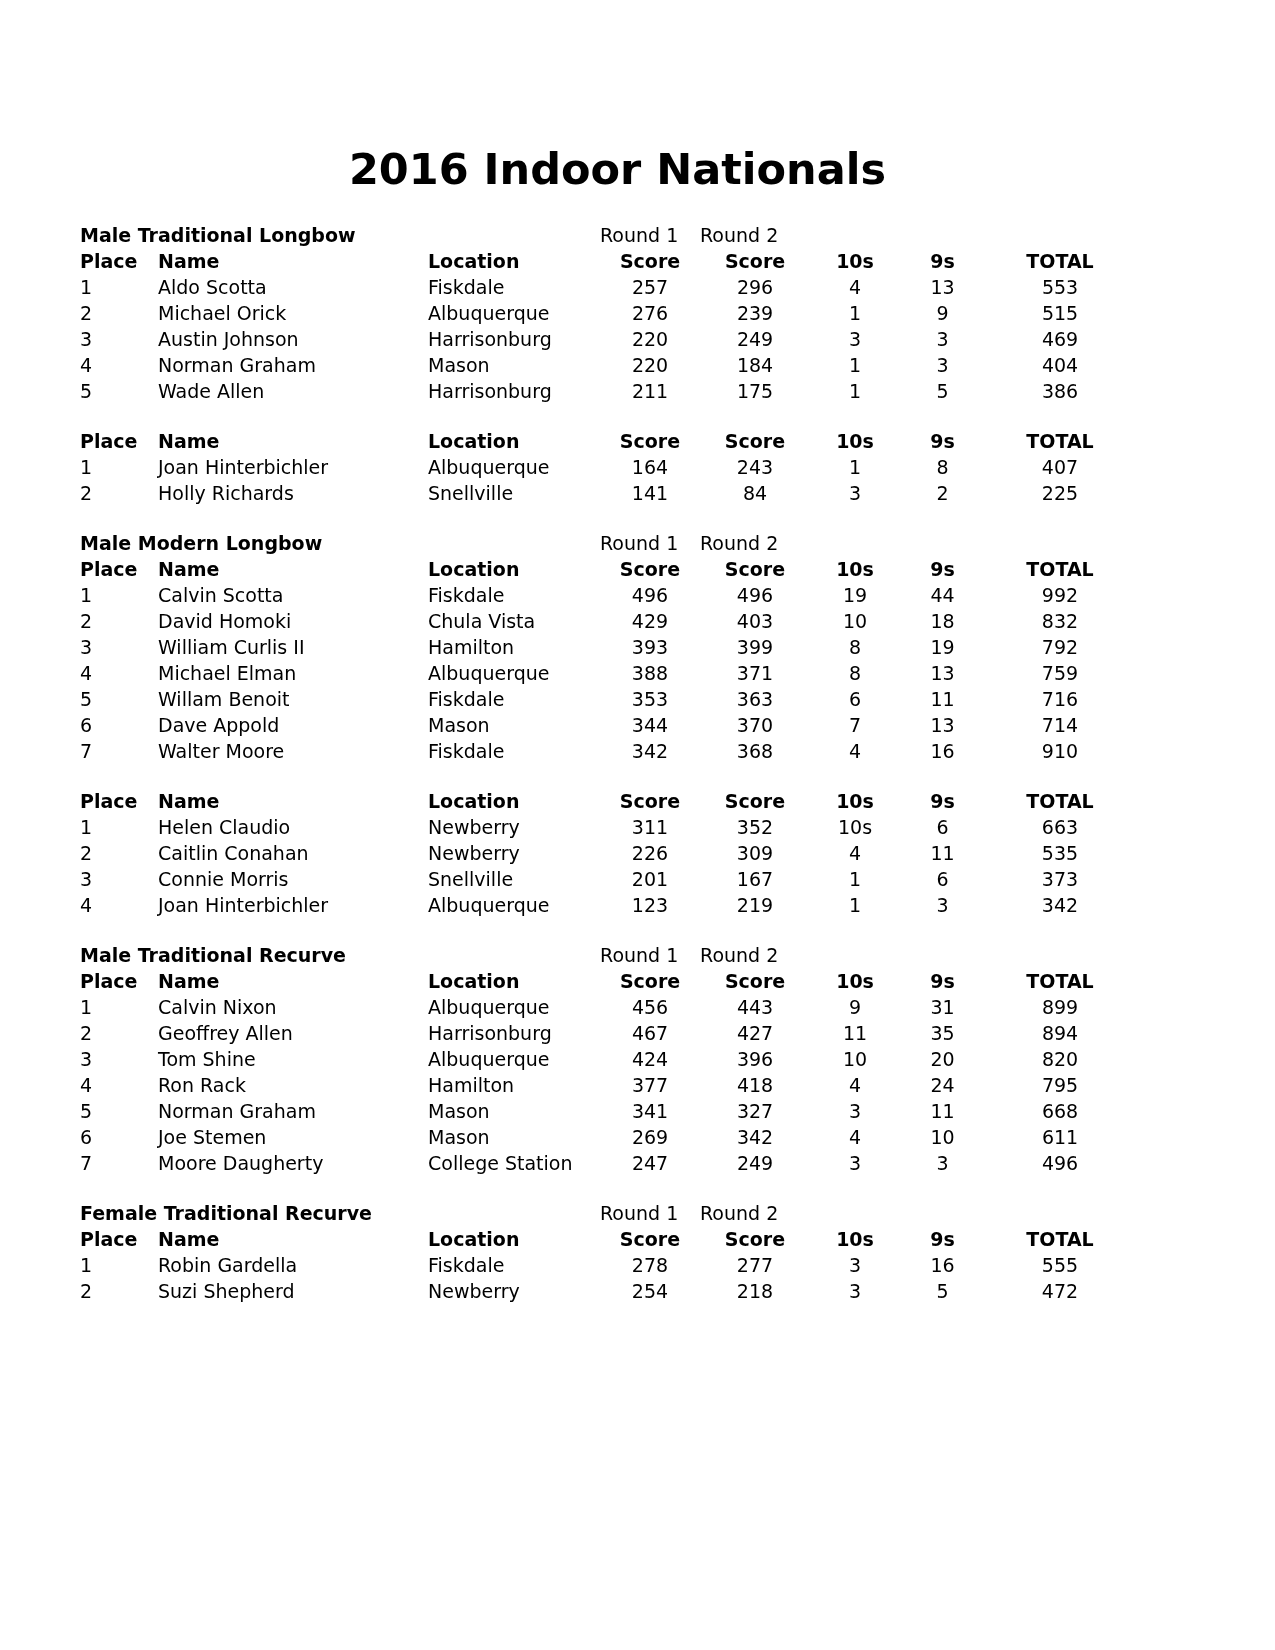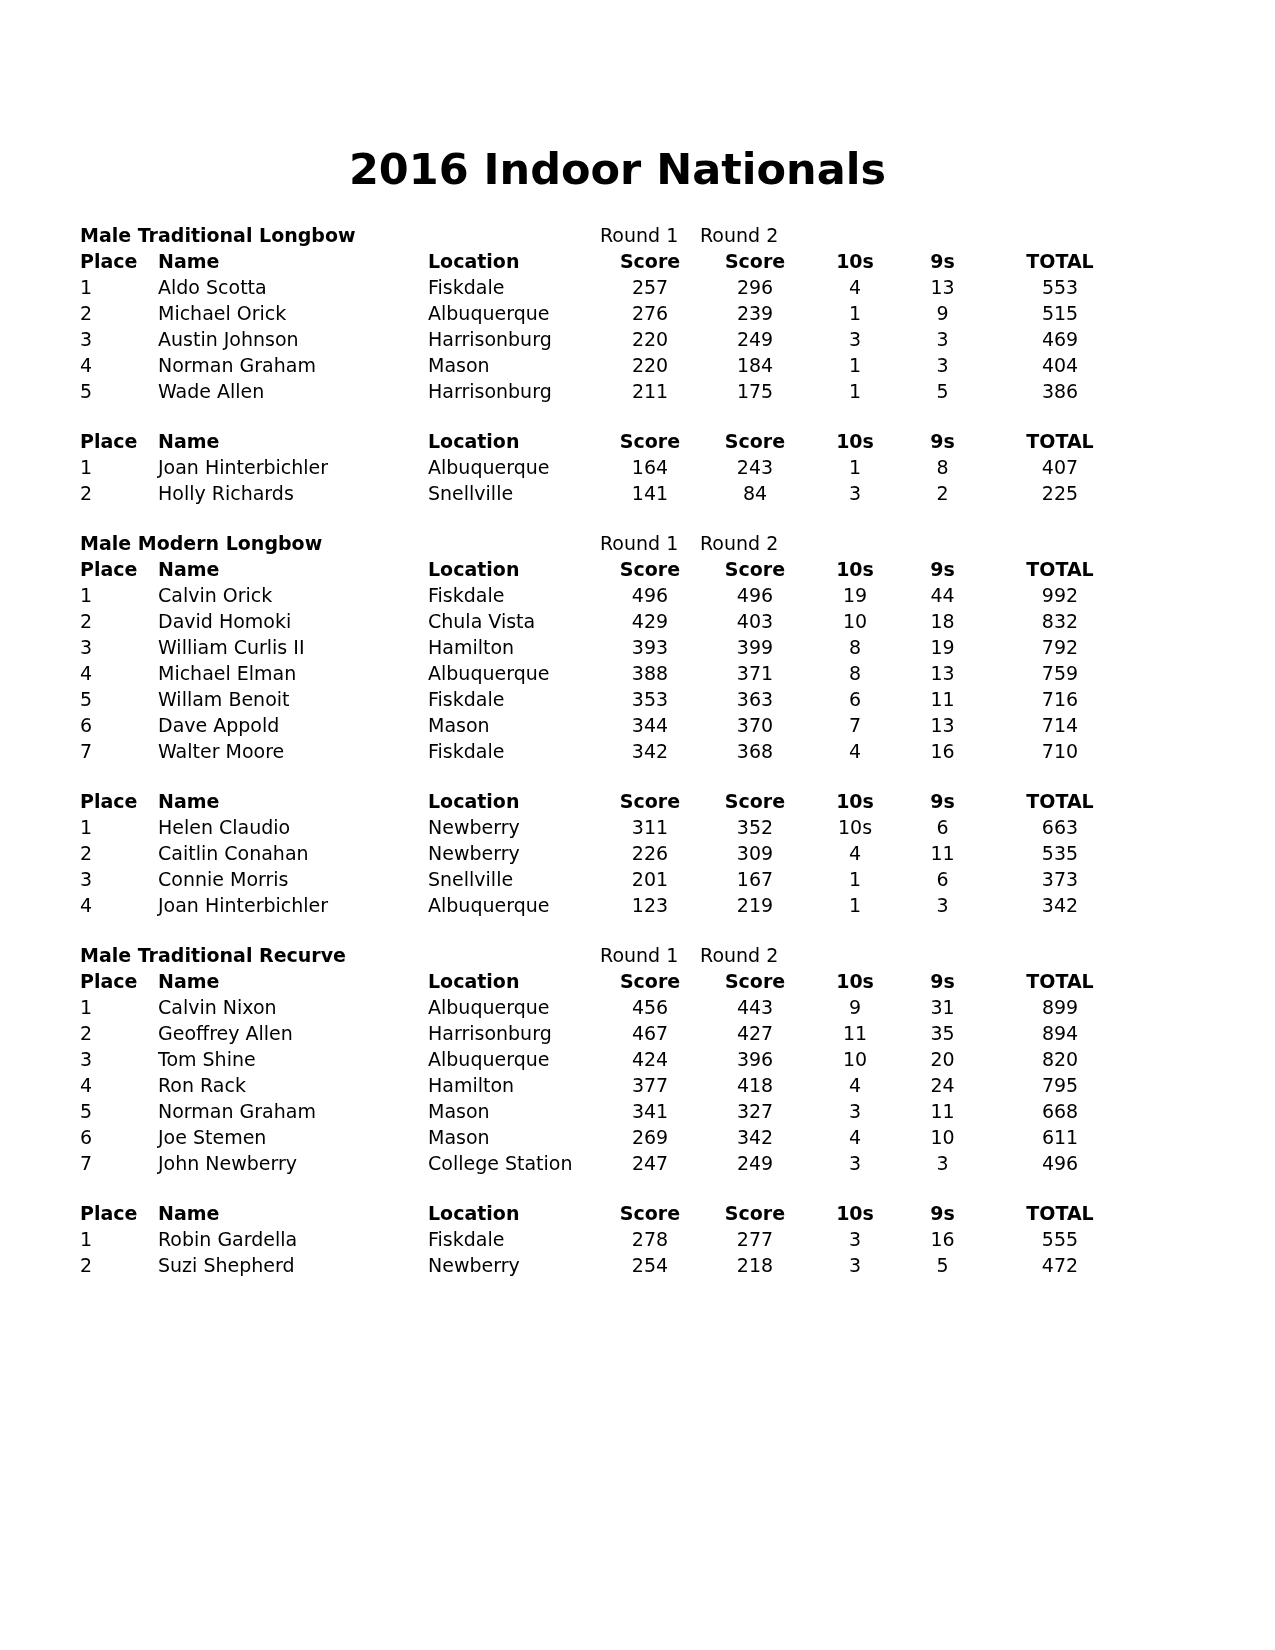--- a/index.html
+++ b/index.html
@@ -232,21 +232,21 @@
         <th class="t-center">Score</th>
         <th class="t-center">Score</th>
         <th class="t-center">10s</th>
         <th class="t-center">9s</th>
         <th class="t-center">TOTAL</th>
       </tr>
     </thead>
     <tbody>
   <tr>
     <td>1</td>
-    <td>Calvin Orick</td>
+    <td>Calvin Scotta</td>
     <td>Fiskdale</td>
     <td class="t-center">496</td>
     <td class="t-center">496</td>
     <td class="t-center">19</td>
     <td class="t-center">44</td>
     <td class="t-center">992</td>
   </tr>
 
   <tr>
     <td>2</td>
@@ -304,21 +304,21 @@
   </tr>
 
   <tr>
     <td>7</td>
     <td>Walter Moore</td>
     <td>Fiskdale</td>
     <td class="t-center">342</td>
     <td class="t-center">368</td>
     <td class="t-center">4</td>
     <td class="t-center">16</td>
-    <td class="t-center">710</td>
+    <td class="t-center">910</td>
   </tr>
 </tbody>
   </table>
 
   <table class="results-table">
     <colgroup>
       <col class="col-place">
           <col class="col-name">
           <col class="col-loc">
       <col class="col-score1">
@@ -477,21 +477,21 @@
     <td>Mason</td>
     <td class="t-center">269</td>
     <td class="t-center">342</td>
     <td class="t-center">4</td>
     <td class="t-center">10</td>
     <td class="t-center">611</td>
   </tr>
 
   <tr>
     <td>7</td>
-    <td>John Newberry</td>
+    <td>Moore Daugherty</td>
     <td>College Station</td>
     <td class="t-center">247</td>
     <td class="t-center">249</td>
     <td class="t-center">3</td>
     <td class="t-center">3</td>
     <td class="t-center">496</td>
   </tr>
 </tbody>
   </table>
 
@@ -501,20 +501,26 @@
           <col class="col-name">
           <col class="col-loc">
       <col class="col-score1">
           <col class="col-score2">
           <col class="col-tens">
       <col class="col-nines">
           <col class="col-total">
     </colgroup>
     <thead>
       <tr>
+        <th colspan="3" class="section-title">Female Traditional Recurve</th>
+        <th class="round-label">Round 1</th>
+        <th class="round-label">Round 2</th>
+        <th colspan="3"></th>
+      </tr>
+      <tr>
         <th>Place</th>
         <th>Name</th>
         <th>Location</th>
         <th class="t-center">Score</th>
         <th class="t-center">Score</th>
         <th class="t-center">10s</th>
         <th class="t-center">9s</th>
         <th class="t-center">TOTAL</th>
       </tr>
     </thead>

